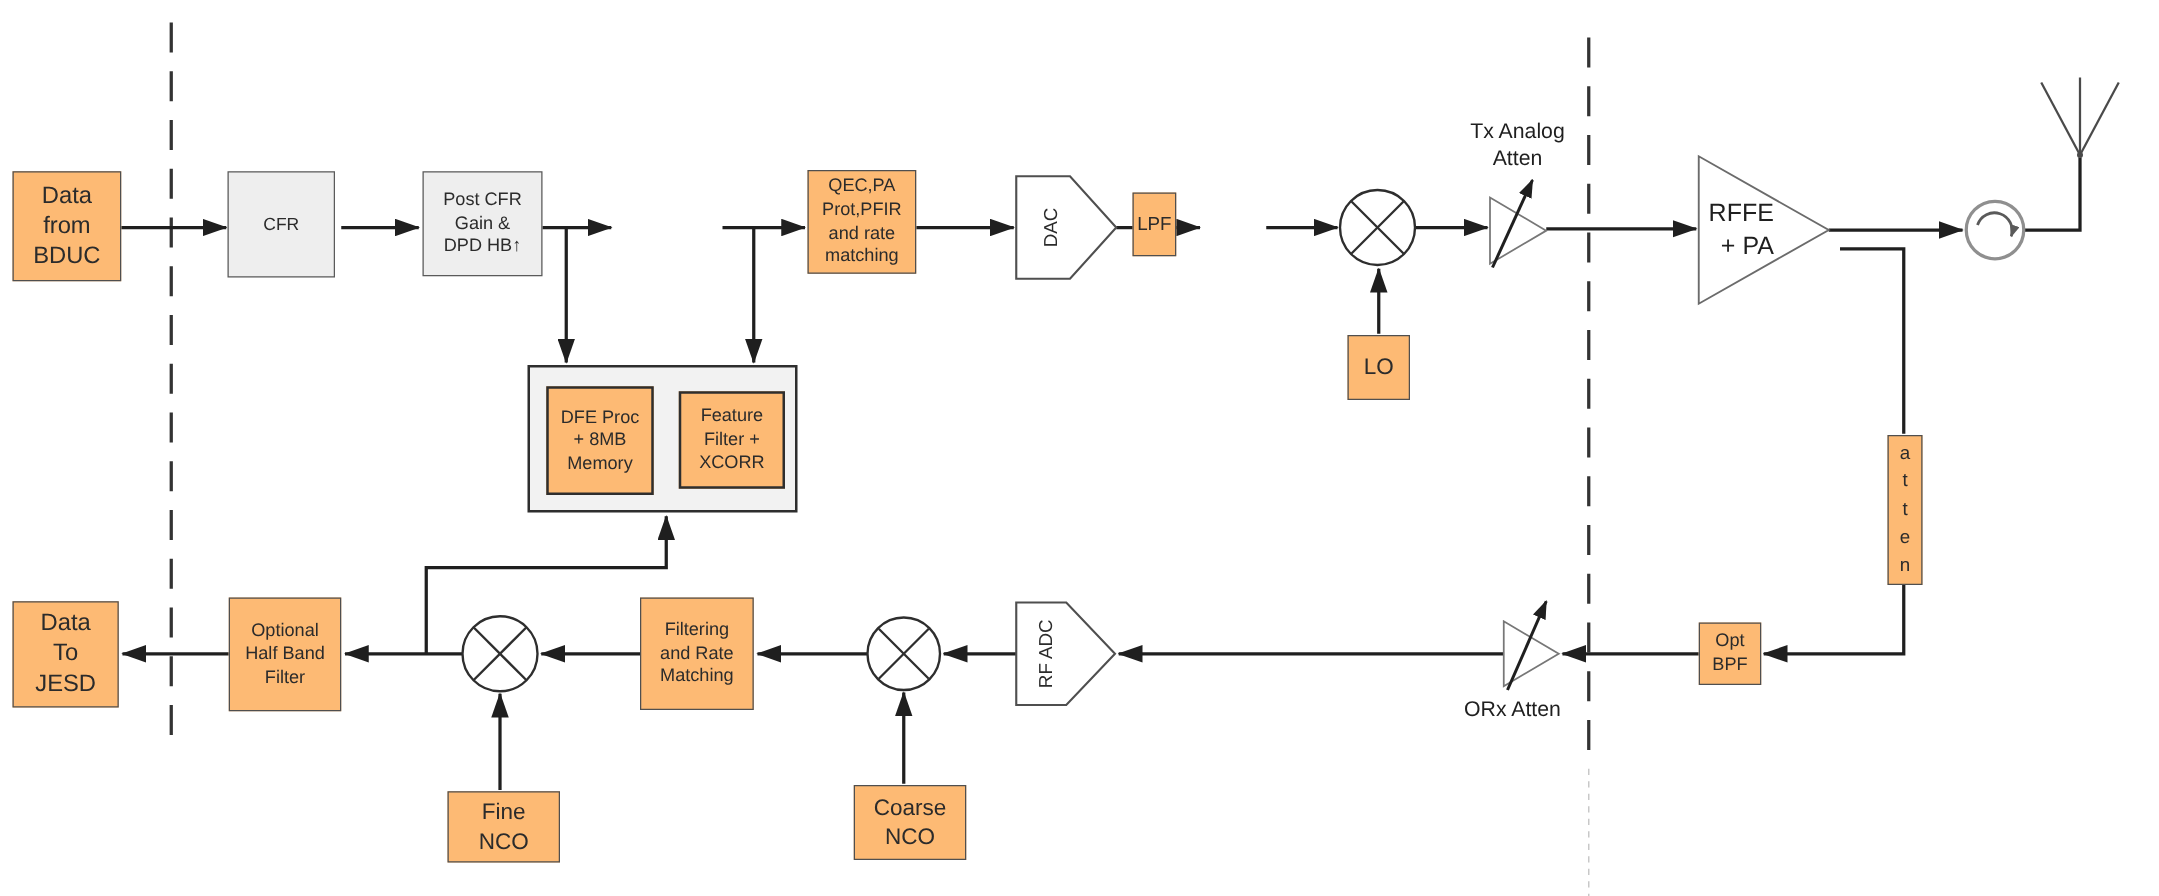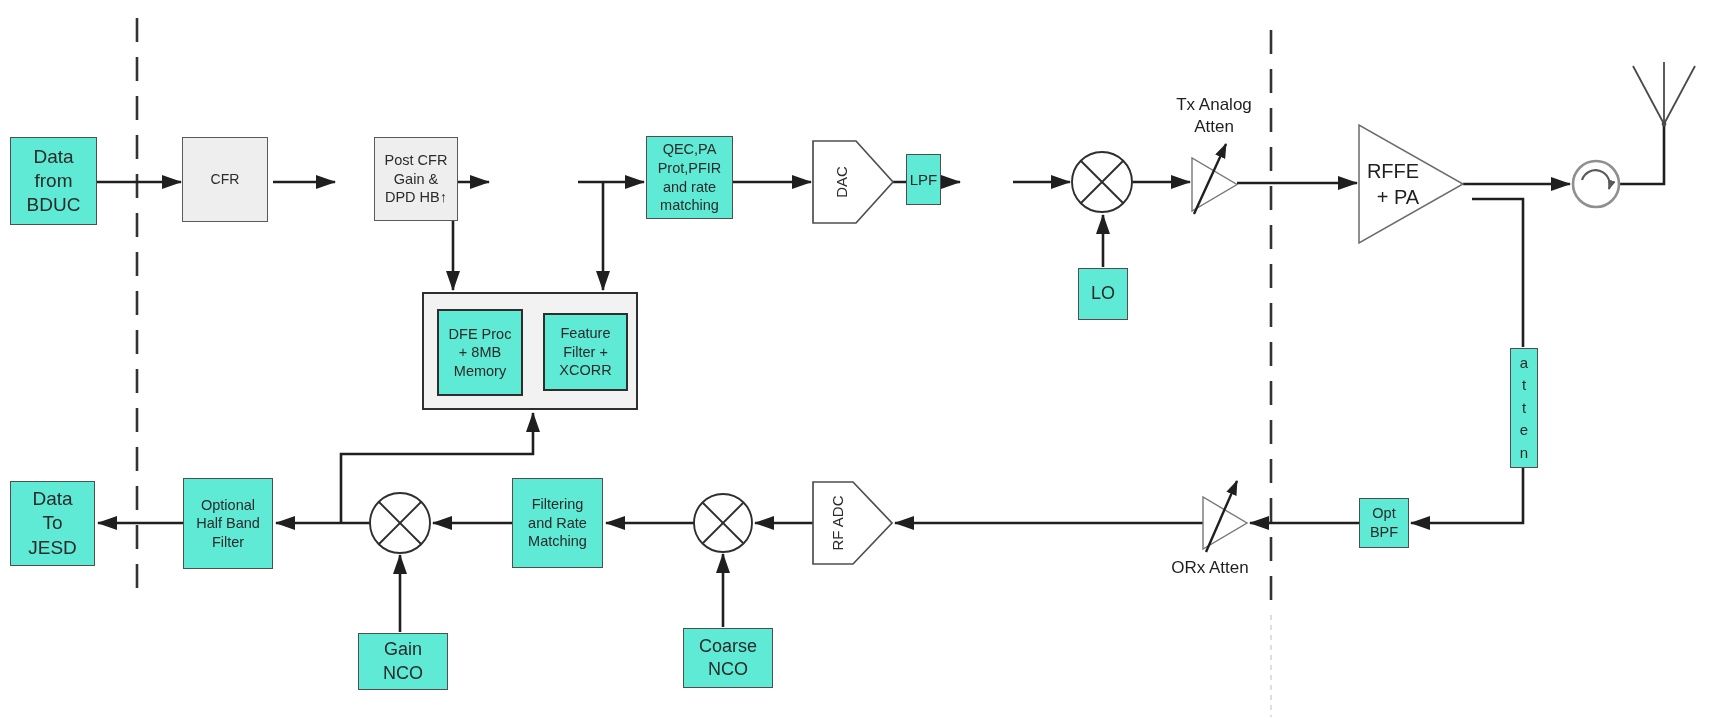--- a/index.html
+++ b/index.html
@@ -3,21 +3,21 @@
 <meta charset="utf-8">
 <style>
   html,body{margin:0;padding:0;background:#ffffff;}
   .stage{
     position:relative;width:1727px;height:717px;background:#ffffff;
     font-family:"Liberation Sans",sans-serif;color:#262626;overflow:hidden;
   }
   .stage svg{position:absolute;left:0;top:0;}
   .node{
     position:absolute;box-sizing:border-box;
-    border:1.7px solid #4f4f4f;background:#5eead4;
+    border:1.7px solid #4f4f4f;background:#fdba74;
     display:flex;align-items:center;justify-content:center;
     text-align:center;white-space:pre-line;line-height:1.28;color:#2b2b2b;
   }
   .gray{background:#eeeeee;border-color:#5a5a5a;}
   .thick{border:2.3px solid #2e2e2e;}
   .container{background:#f2f2f2;}
   .lbl{
     position:absolute;text-align:center;white-space:pre-line;
     line-height:1.3;color:#1f1f1f;
   }
@@ -128,21 +128,21 @@
       <line x1="1664" y1="124" x2="1633" y2="66"></line>
       <line x1="1664" y1="124" x2="1695" y2="66"></line>
       <circle cx="1664" cy="124" r="2.4" fill="#4a4a4a" stroke="none"></circle>
     </g>
   </svg>
 
   <div class="node f19" style="left:10px;top:137px;width:87px;height:88px;">Data
 from
 BDUC</div>
   <div class="node gray f21" style="left:182px;top:137px;width:86px;height:85px;">CFR</div>
-  <div class="node gray f14" style="left:338px;top:137px;width:84px;height:84px;margin-left:36px;">Post CFR
+  <div class="node gray f14" style="left:338px;top:137px;width:96px;height:84px;">Post CFR
 Gain &amp;
 DPD HB↑</div>
   <div class="node f14" style="left:646px;top:136px;width:87px;height:83px;">QEC,PA
 Prot,PFIR
 and rate
 matching</div>
   <div class="node f15" style="left:906px;top:154px;width:35px;height:51px;">LPF</div>
   <div class="node f18" style="left:1078px;top:268px;width:50px;height:52px;">LO</div>
   <div class="node vert" style="left:1510px;top:348px;width:28px;height:120px;">a
 t
@@ -155,21 +155,21 @@
 Half Band
 Filter</div>
   <div class="node f14" style="left:512px;top:478px;width:91px;height:90px;">Filtering
 and Rate
 Matching</div>
   <div class="node f19" style="left:10px;top:481px;width:85px;height:85px;">Data
 To
 JESD</div>
   <div class="node f18" style="left:683px;top:628px;width:90px;height:60px;">Coarse
 NCO</div>
-  <div class="node f18" style="left:358px;top:633px;width:90px;height:57px;">Gain
+  <div class="node f18" style="left:358px;top:633px;width:90px;height:57px;">Fine
 NCO</div>
 
   <div class="node container thick" style="left:422px;top:292px;width:216px;height:118px;"></div>
   <div class="node thick f14" style="left:437px;top:309px;width:86px;height:87px;">DFE Proc
 + 8MB
 Memory</div>
   <div class="node thick f14" style="left:543px;top:313px;width:85px;height:78px;">Feature
 Filter +
 XCORR</div>
 

